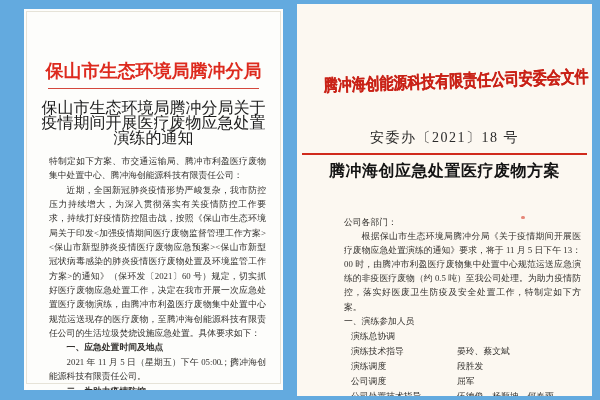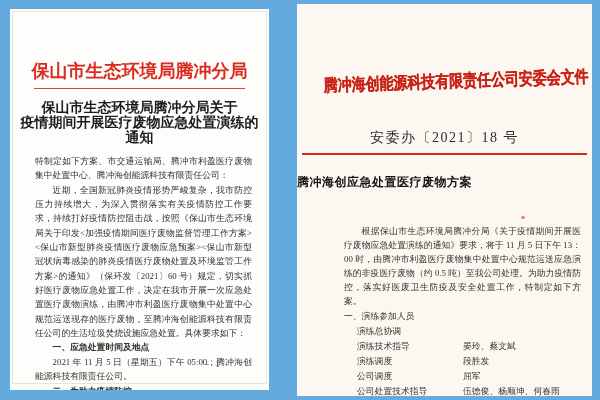--- a/index.html
+++ b/index.html
@@ -3,40 +3,40 @@
 <meta charset="utf-8">
 <style>
   html,body{margin:0;padding:0;}
   .stage{
     position:relative;width:600px;height:400px;overflow:hidden;
     background:#63aadf;
     font-family:"Liberation Serif","DejaVu Serif",serif;
   }
   .page{position:absolute;overflow:hidden;}
   .page-left{
-    left:10px;top:9px;width:259px;height:381px;
+    left:24px;top:9px;width:259px;height:381px;
     background:#fdfdfb;
   }
   .page-left .inner-edge{
     position:absolute;left:2px;top:2px;right:2px;bottom:6px;
     border:1px solid #e6e3d8;pointer-events:none;
   }
   .page-right{
     left:297px;top:4px;width:295px;height:392px;
     background:#fcf8f1;
   }
   
   .l-header{
     margin:50px 6px 0;text-align:center;
     font-size:18px;font-weight:bold;color:#dd2a1e;white-space:nowrap;
   }
   .l-underline{height:1px;background:#d4473c;margin:5px 24px 0;}
   .l-title{
     margin:11px 10px 0;text-align:center;
-    font-size:14px;line-height:15px;font-weight:bold;color:#1c1c1c;
+    font-size:16px;line-height:15px;font-weight:normal;color:#1c1c1c;
   }
   .l-body{
     margin:9px 17px 0 25px;
     font-size:8.8px;line-height:14.35px;text-align:justify;color:#33312e;
   }
   .l-body p{margin:0;}
   .indent{text-indent:2em;}
   .l-heading{font-weight:bold;text-indent:2em;}
   .l-pagenum{
     position:absolute;right:38px;top:350px;
@@ -48,31 +48,31 @@
     font-size:17px;font-weight:bold;color:#c92217;
     transform:rotate(-2deg) scaleX(0.82);transform-origin:50% 50%;
     text-shadow:0.6px 0 0 #c92217;
   }
   .r-docnum{
     margin-top:36px;text-align:center;
     font-size:14px;letter-spacing:1.5px;color:#2b2b2b;
   }
   .r-redline{height:2px;background:#d02a1c;margin:6px 5px 0;}
   .r-title{
-    margin-top:19px;text-align:left;
-    font-size:12px;font-weight:bold;color:#141414;letter-spacing:0.5px;
+    margin-top:6px;text-align:center;
+    font-size:16px;font-weight:bold;color:#141414;letter-spacing:0.5px;
   }
   .r-body{
     margin:33px 11px 0 47px;
     font-size:8.8px;line-height:14.1px;text-align:justify;color:#33312e;
   }
   .r-body p{margin:0;}
   .roster{margin-top:1px;}
   .roster-row{display:flex;line-height:15px;}
-  .roster-role{width:106px;margin-left:13px;flex:none;}
+  .roster-role{width:106px;margin-left:7px;flex:none;}
   .roster-names{flex:1;}
   .red-speck{
     position:absolute;left:224px;top:212px;width:4px;height:3px;
     background:#e06a5a;border-radius:2px;opacity:.8;
   }
 </style>
 </head>
 <body>
 
 <div class="stage">
@@ -95,20 +95,21 @@
     <div class="l-pagenum">- 1 -</div>
   </div>
 
   <div class="page page-right">
     <div class="r-header">腾冲海创能源科技有限责任公司安委会文件</div>
     <div class="r-docnum">安委办〔2021〕18 号</div>
     <div class="r-redline"></div>
     <div class="r-title">腾冲海创应急处置医疗废物方案</div>
     <div class="red-speck"></div>
     <div class="r-body">
+      <p>公司各部门：</p>
       <p class="indent">根据保山市生态环境局腾冲分局《关于疫情期间开展医疗废物应急处置演练的通知》要求，将于 11 月 5 日下午 13：00 时，由腾冲市利盈医疗废物集中处置中心规范运送应急演练的非疫医疗废物（约 0.5 吨）至我公司处理。为助力疫情防控，落实好医废卫生防疫及安全处置工作，特制定如下方案。</p>
       <p>一、演练参加人员</p>
       <div class="roster">
         <div class="roster-row">
           <span class="roster-role">演练总协调</span>
         </div>
         <div class="roster-row">
           <span class="roster-role">演练技术指导</span>
           <span class="roster-names">晏玲、蔡文斌</span>
         </div>

